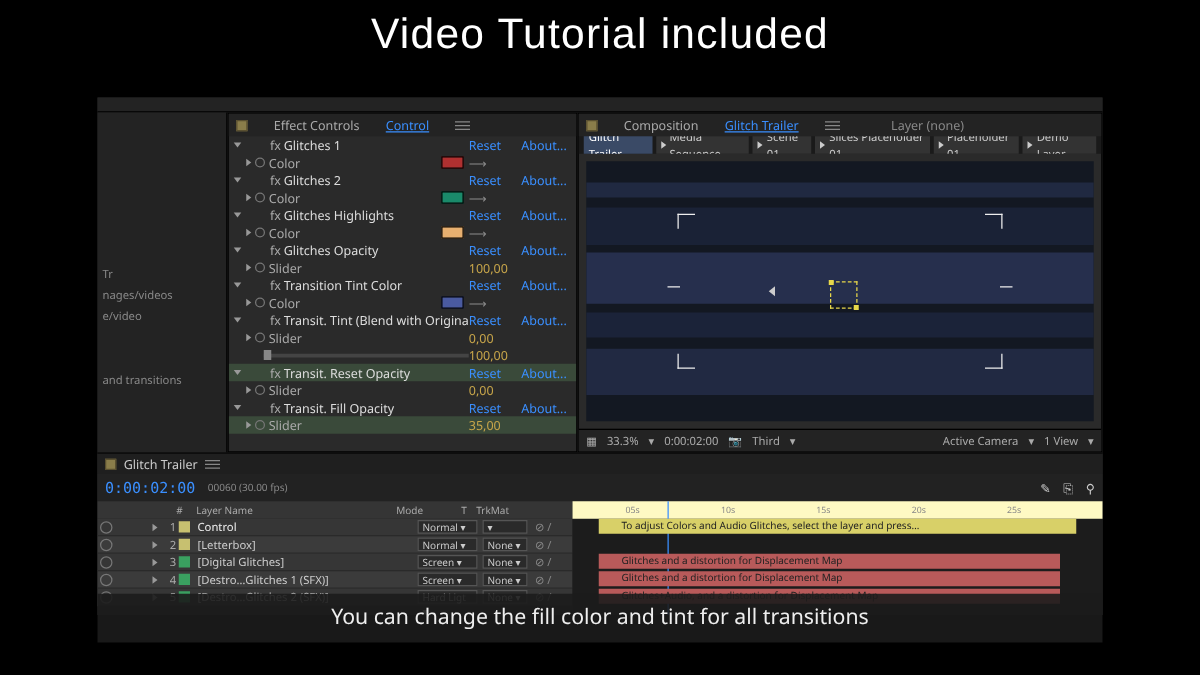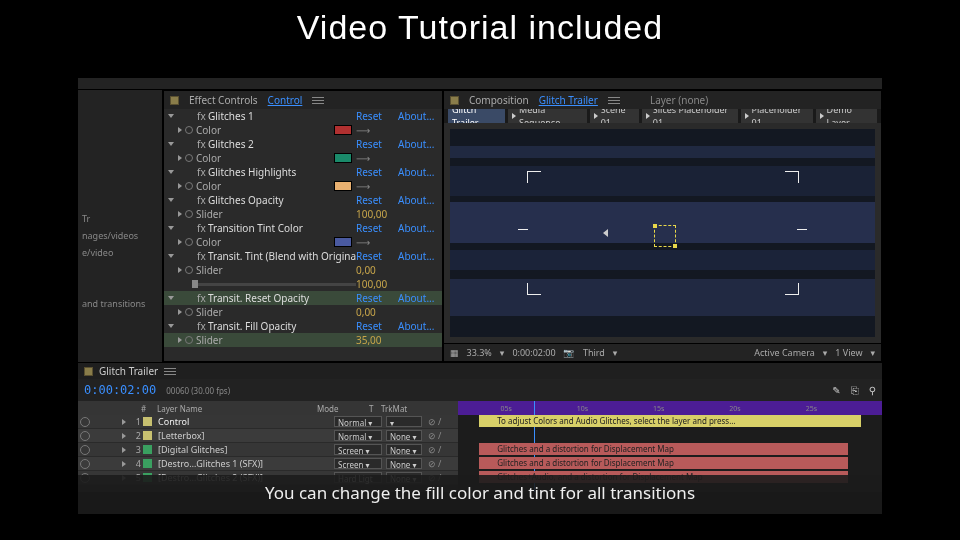--- a/index.html
+++ b/index.html
@@ -22,28 +22,28 @@
     font-family: 'Trebuchet MS', sans-serif;
   }
   .app {
     position: absolute;
     top: 78px; left: 78px; right: 78px; bottom: 48px;
     background: #232323;
     display: flex; flex-direction: column;
   }
   .topstrip { height: 12px; background: #232323; border-bottom: 1px solid #000; }
   .row { display: flex; flex: 1; min-height: 0; }
-  .leftcol { width: 85px; background: #232323; border-right: 1px solid #000; padding: 4px; color: #888; font-size: 9px; overflow: hidden; }
+  .leftcol { width: 104px; background: #232323; border-right: 1px solid #000; padding: 4px; color: #888; font-size: 9px; overflow: hidden; }
   .leftcol div { white-space: nowrap; margin: 4px 0; }
   .panel { background: #2a2a2a; border: 1px solid #000; display: flex; flex-direction: column; }
   .panel.ec { width: 280px; }
   .panel.comp { flex: 1; }
   .panelhead {
     height: 18px; background: #232323; display: flex; align-items: center; padding: 0 6px;
-    font-size: 10px; color: #aaa; gap: 10px;
+    font-size: 10px; color: #aaa; gap: 21px;
   }
   .dot { width: 9px; height: 9px; background: #8a7d4a; border: 1px solid #5a5030; }
   .panelhead .tab { color: #aaa; }
   .panelhead .sel { color: #3a8fff; text-decoration: underline; }
   .crumb { font-size: 9px; color: #999; padding: 2px 6px; background: #222; }
   .ecbody { flex: 1; overflow: hidden; }
   .ecrow {
     display: flex; align-items: center; height: 14px; padding: 0 4px;
   }
   .ecrow.hi { background: #3a4a3a; }
@@ -95,21 +95,21 @@
   .tlh2 > div { padding: 0 3px; }
   .layerrow { height: 14px; display: flex; align-items: center; background: #363636; border-bottom: 1px solid #2a2a2a; font-size: 9px; }
   .layerrow.odd { background: #3b3b3b; }
   .lname { padding-left: 4px; color: #eee; flex: 1; white-space: nowrap; overflow: hidden; }
   .lname.br { color: #ccc; }
   .modebox { width: 48px; height: 11px; background: #2a2a2a; border: 1px solid #555; font-size: 8px; padding: 0 3px; color: #ccc; }
   .tkbox { width: 36px; height: 11px; background: #2a2a2a; border: 1px solid #555; font-size: 8px; padding: 0 3px; color: #ccc; margin-left: 4px; }
   .eye { width: 10px; height: 10px; border: 1px solid #777; border-radius: 50%; margin: 0 2px; }
   .csq { width: 9px; height: 9px; margin: 0 2px; }
   .tlright { flex: 1; background: #1c1c1c; position: relative; }
-  .ruler { height: 14px; background: #4c1d95; position: relative; }
+  .ruler { height: 14px; background: #fef9c3; position: relative; }
   .playhead { position: absolute; top: 0; bottom: 0; left: 18%; width: 1px; background: #3a8fff; }
   .bar { position: absolute; height: 12px; left: 5%; font-size: 8px; color: #222; padding: 0 18px; overflow: hidden; white-space: nowrap; }
   .bar.y { background: #d8d068; right: 5%; top: 14px; }
   .bar.r1 { background: #b85a5a; right: 8%; top: 42px; }
   .bar.r2 { background: #b85a5a; right: 8%; top: 56px; }
   .bar.r3 { background: #b85a5a; right: 8%; top: 70px; }
   .tick { position: absolute; top: 3px; font-size: 7px; color: #888; }
   .caption {
     position: absolute;
     left: 78px; right: 78px; bottom: 26px;

